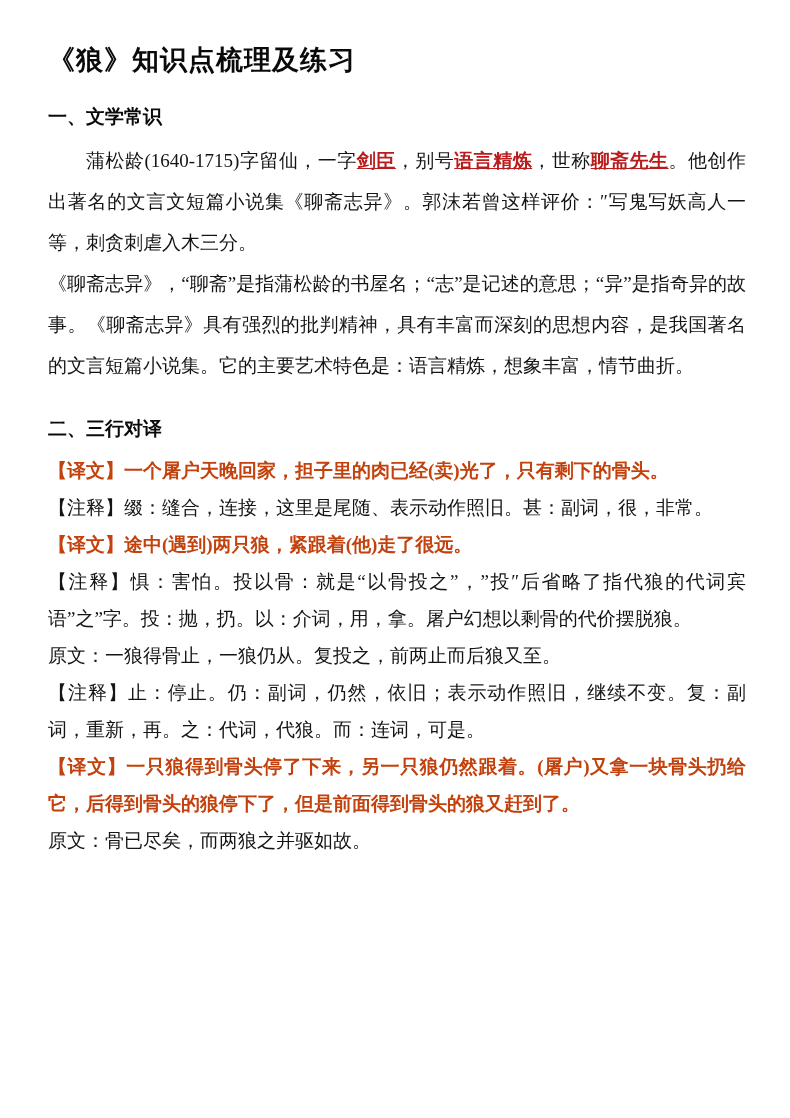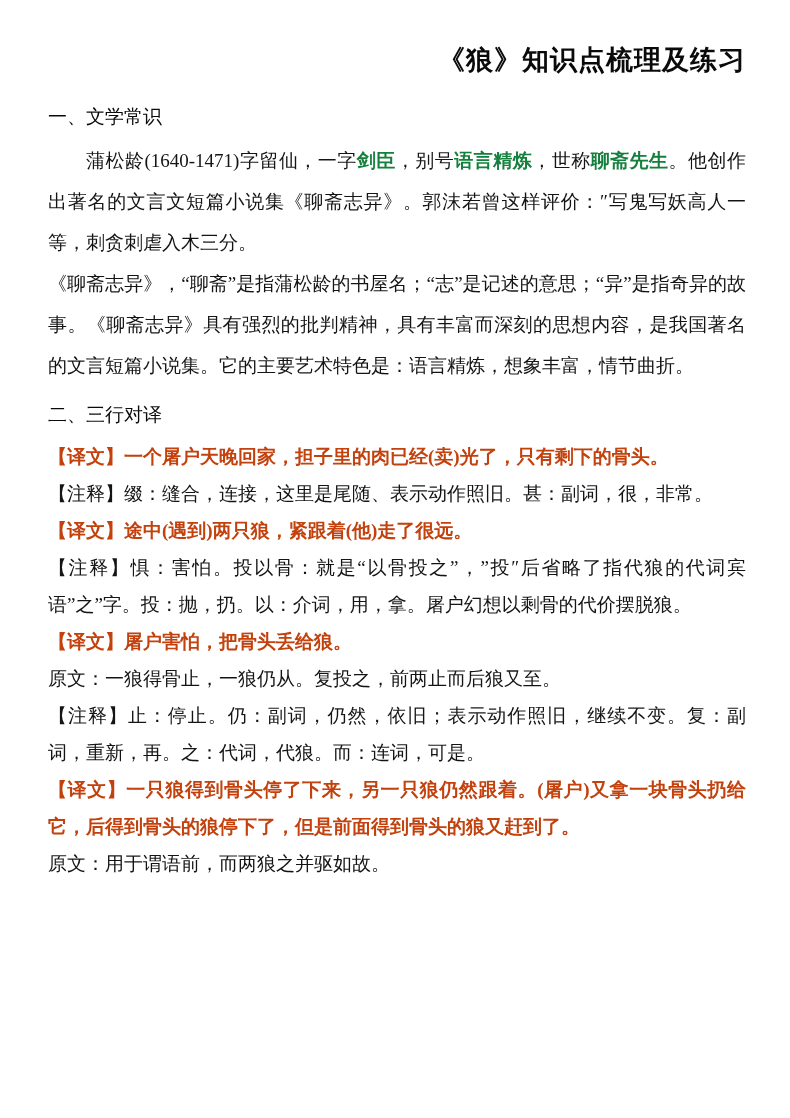--- a/index.html
+++ b/index.html
@@ -17,94 +17,94 @@
   .page {
     box-sizing: border-box;
     width: 790px;
     height: 1118px;
     padding: 28px 44px 0 48px;
   }
   .doc-title {
     font-family: "Liberation Sans", "DejaVu Sans", sans-serif;
     font-size: 27px;
     font-weight: bold;
-    text-align: right;
+    text-align: left;
     margin: 14px 0 24px 0;
     letter-spacing: 1px;
     color: #0a0a0a;
   }
   .sec-heading {
     font-family: "Liberation Sans", "DejaVu Sans", sans-serif;
     font-size: 19px;
-    font-weight: normal;
+    font-weight: bold;
     line-height: 30px;
     margin: 6px 0 8px 0;
     color: #0a0a0a;
   }
   .sec-heading.second {
-    margin-top: 14px;
+    margin-top: 28px;
   }
   p {
     margin: 0;
     font-size: 19px;
     line-height: 41px;
     text-align: justify;
   }
   .indent {
     text-indent: 2em;
   }
   .duiyi p {
     line-height: 37px;
   }
   .translated {
     color: #c2410c;
     font-weight: bold;
   }
   .key-link {
-    color: #15803d;
+    color: #b91c1c;
     font-weight: bold;
+    text-decoration: underline;
     cursor: pointer;
   }
 </style>
 </head>
 <body>
 
 <div class="page">
 
   <h1 class="doc-title">《狼》知识点梳理及练习</h1>
 
   <h2 class="sec-heading">一、文学常识</h2>
 
-  <p class="indent"><span>蒲松龄(1640-1471)字留仙，一字</span><span class="key-link">剑臣</span><span>，别号</span><span class="key-link">语言精炼</span><span>，世称</span><span class="key-link">聊斋先生</span><span>。他创作出著名的文言文短篇小说集《聊斋志异》。郭沫若曾这样评价：″写鬼写妖高人一等，刺贪刺虐入木三分。</span></p>
+  <p class="indent"><span>蒲松龄(1640-1715)字留仙，一字</span><span class="key-link">剑臣</span><span>，别号</span><span class="key-link">语言精炼</span><span>，世称</span><span class="key-link">聊斋先生</span><span>。他创作出著名的文言文短篇小说集《聊斋志异》。郭沫若曾这样评价：″写鬼写妖高人一等，刺贪刺虐入木三分。</span></p>
 
   <p>《聊斋志异》，“聊斋”是指蒲松龄的书屋名；“志”是记述的意思；“异”是指奇异的故事。《聊斋志异》具有强烈的批判精神，具有丰富而深刻的思想内容，是我国著名的文言短篇小说集。它的主要艺术特色是：语言精炼，想象丰富，情节曲折。</p>
 
   <h2 class="sec-heading second">二、三行对译</h2>
 
   <div class="duiyi">
 
     <div>
       <p class="translated">【译文】一个屠户天晚回家，担子里的肉已经(卖)光了，只有剩下的骨头。</p>
     </div>
 
     <div>
       <p>【注释】缀：缝合，连接，这里是尾随、表示动作照旧。甚：副词，很，非常。</p>
       <p class="translated">【译文】途中(遇到)两只狼，紧跟着(他)走了很远。</p>
     </div>
 
     <div>
       <p>【注释】惧：害怕。投以骨：就是“以骨投之”，”投″后省略了指代狼的代词宾语”之”字。投：抛，扔。以：介词，用，拿。屠户幻想以剩骨的代价摆脱狼。</p>
-      <p class="translated">【译文】屠户害怕，把骨头丢给狼。</p>
     </div>
 
     <div>
       <p>原文：一狼得骨止，一狼仍从。复投之，前两止而后狼又至。</p>
       <p>【注释】止：停止。仍：副词，仍然，依旧；表示动作照旧，继续不变。复：副词，重新，再。之：代词，代狼。而：连词，可是。</p>
       <p class="translated">【译文】一只狼得到骨头停了下来，另一只狼仍然跟着。(屠户)又拿一块骨头扔给它，后得到骨头的狼停下了，但是前面得到骨头的狼又赶到了。</p>
     </div>
 
     <div>
-      <p>原文：用于谓语前，而两狼之并驱如故。</p>
+      <p>原文：骨已尽矣，而两狼之并驱如故。</p>
     </div>
 
   </div>
 
 </div>
 
 </body></html>

